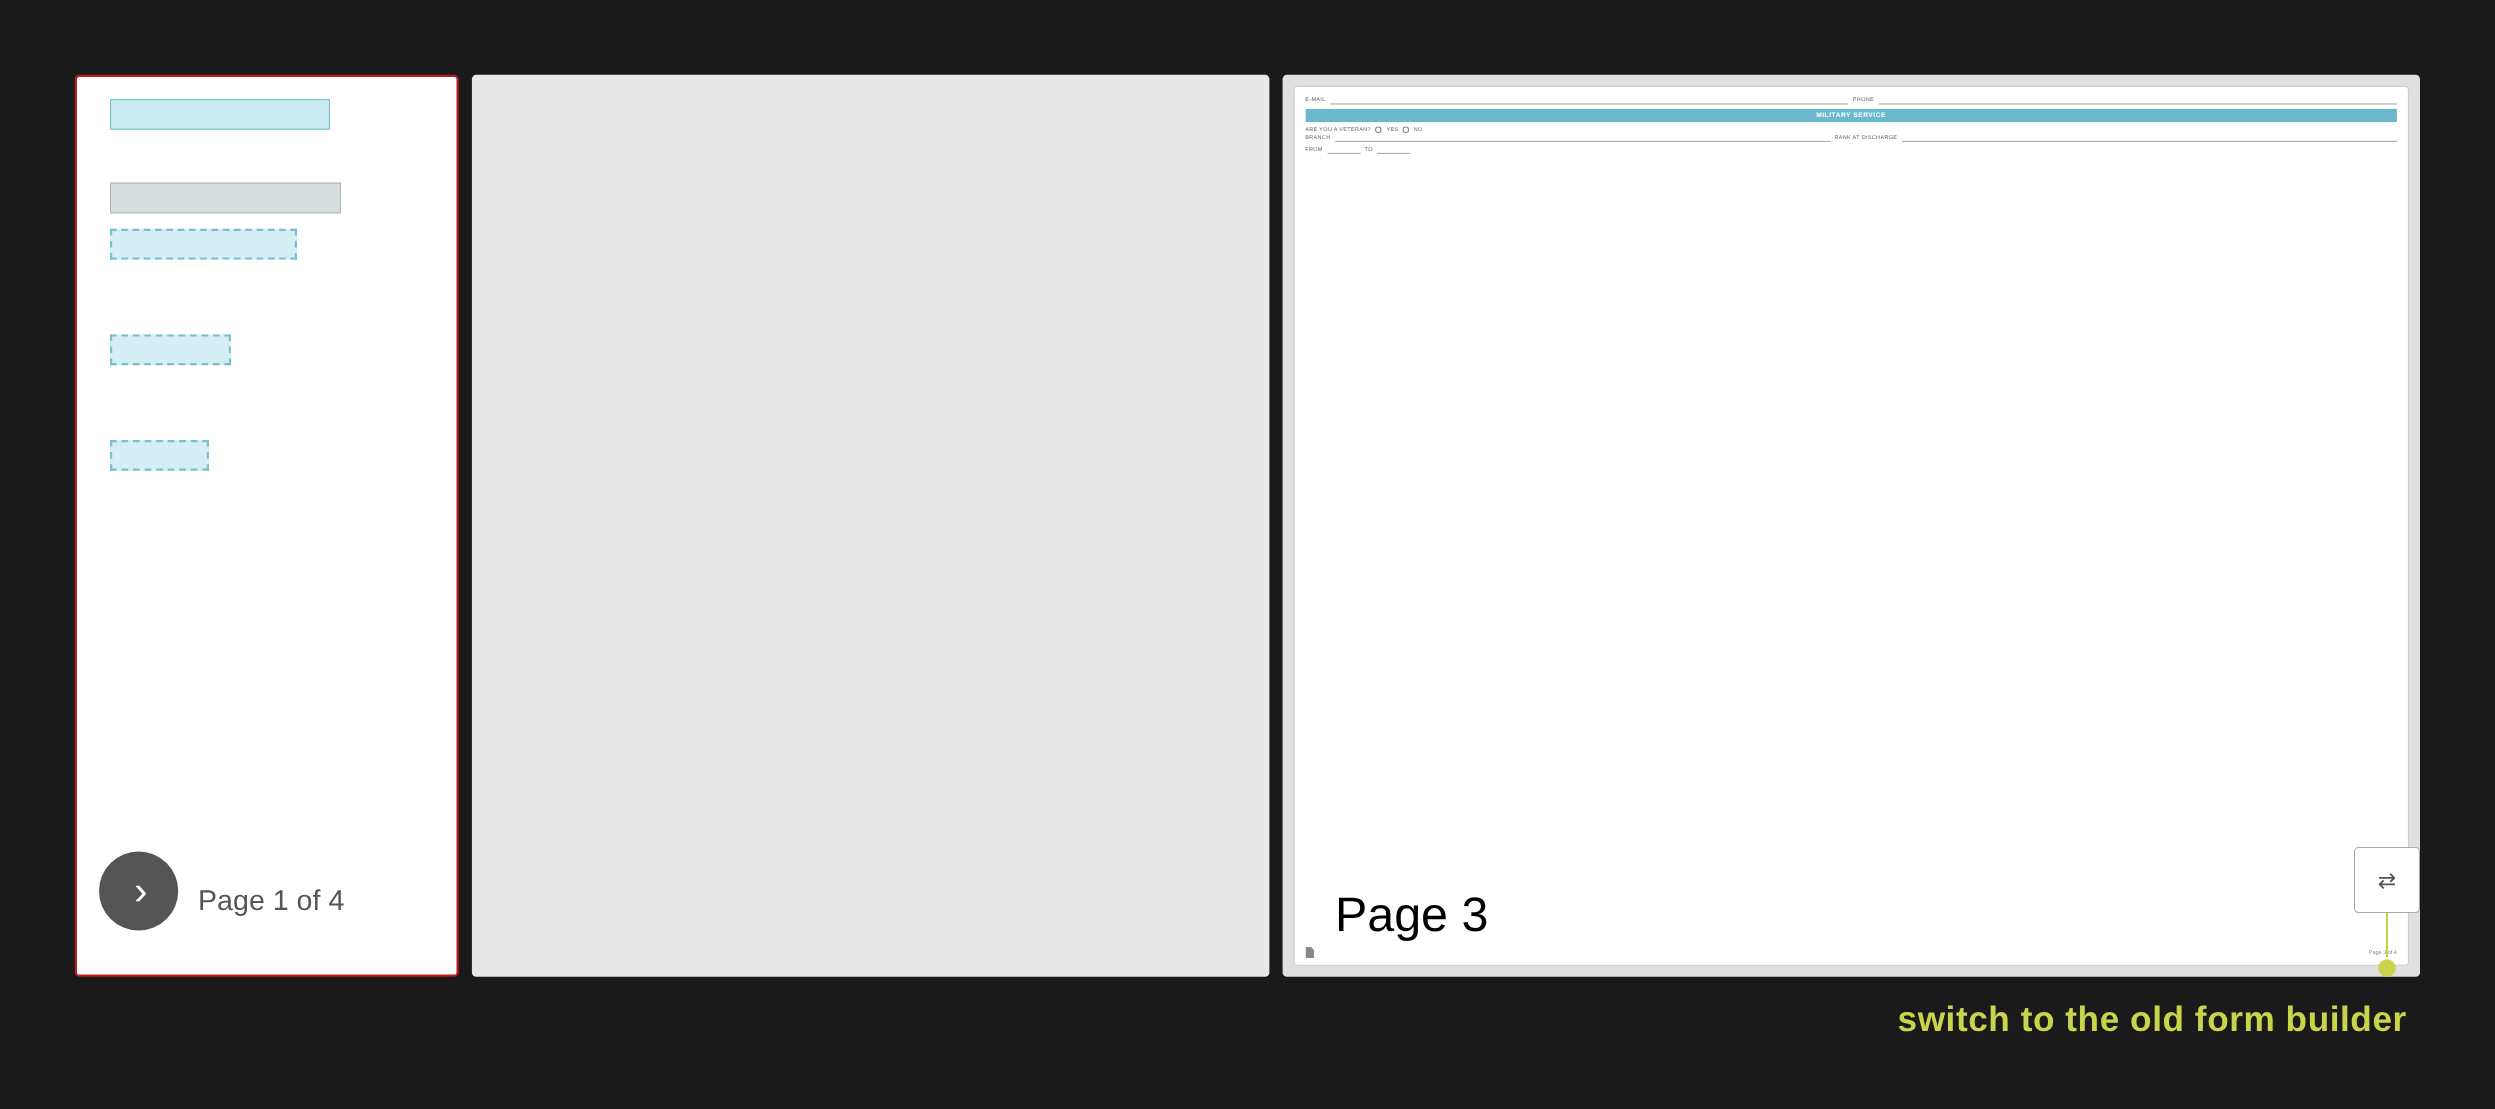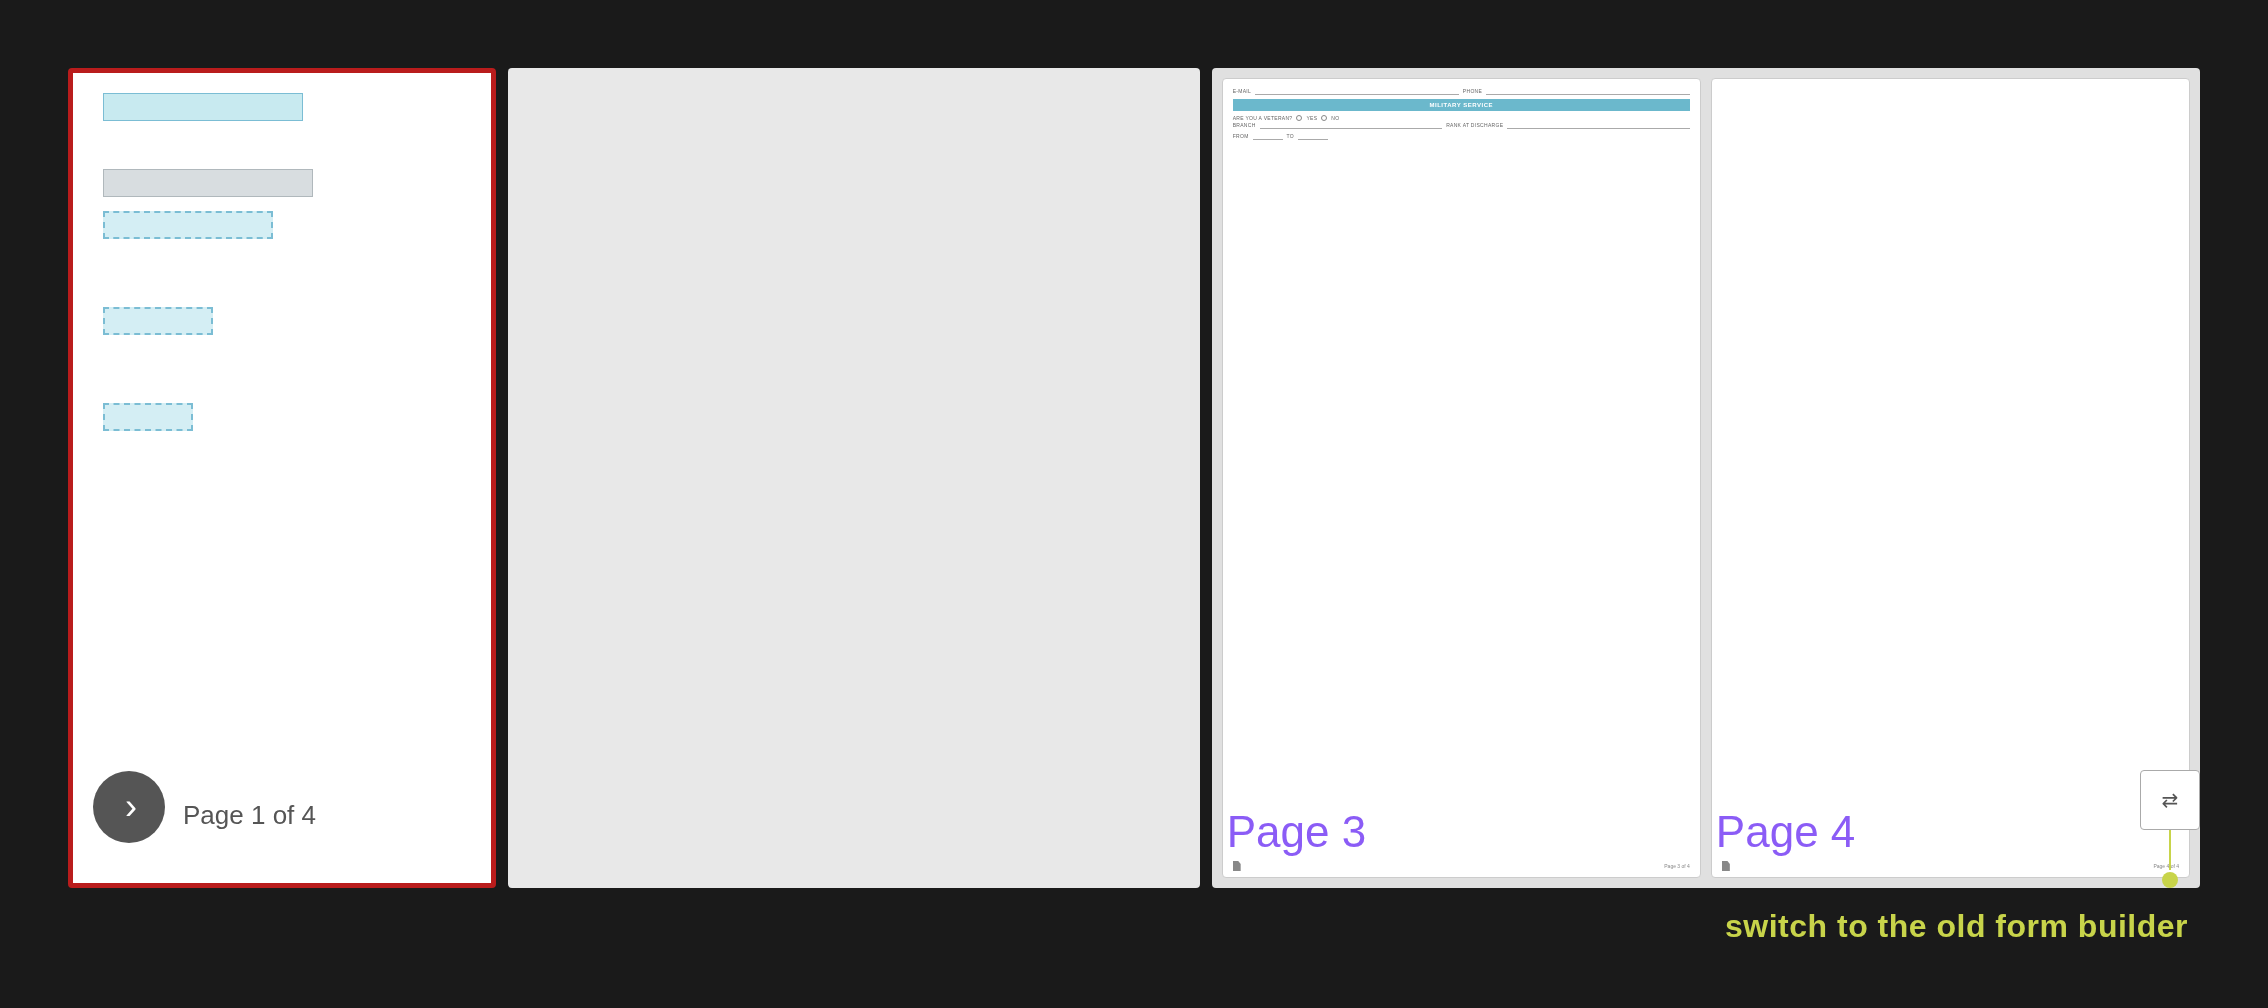--- a/index.html
+++ b/index.html
@@ -17,23 +17,23 @@
       top: 68px;
       left: 68px;
       right: 68px;
       bottom: 120px;
       display: flex;
       background: transparent;
     }
 
     
     .page-panel-left {
-      width: 428px;
+      width: 349px;
       background: #ffffff;
-      border: 5px solid #b91c1c;
+      border: 2px solid #b91c1c;
       border-radius: 4px;
       position: relative;
       overflow: hidden;
       flex-shrink: 0;
     }
 
     .page-content {
       padding: 20px 30px;
       display: flex;
       flex-direction: column;
@@ -208,23 +208,23 @@
       left: 10px;
       width: 8px;
       height: 10px;
       background: #888;
       clip-path: polygon(0 0, 70% 0, 100% 30%, 100% 100%, 0 100%);
     }
 
     .page-large-label {
       position: absolute;
       bottom: 20px;
-      left: 4px;
+      left: 37px;
       font-size: 44px;
-      color: #8b5cf6;
+      color: #000000;
       font-weight: 300;
     }
 
     
     .bottom-bar {
       position: absolute;
       bottom: 0;
       left: 0;
       right: 0;
       height: 100px;
@@ -332,26 +332,20 @@
           <div class="mini-underline" style="max-width:30px;"></div>
           <span class="mini-label">TO</span>
           <div class="mini-underline" style="max-width:30px;"></div>
         </div>
       </div>
       <div class="page-icon-mini"></div>
       <span class="page-number-mini">Page 3 of 4</span>
       <span class="page-large-label">Page 3</span>
     </div>
 
-    <div class="page-panel-4">
-      <div class="mini-form"></div>
-      <div class="page-icon-mini"></div>
-      <span class="page-number-mini">Page 4 of 4</span>
-      <span class="page-large-label">Page 4</span>
-    </div>
   </div>
 </div>
 
 <div class="float-btn-area">
   <div class="float-btn">
     <span>⇄</span>
   </div>
   <div class="float-line"></div>
   <div class="float-dot"></div>
 </div>

